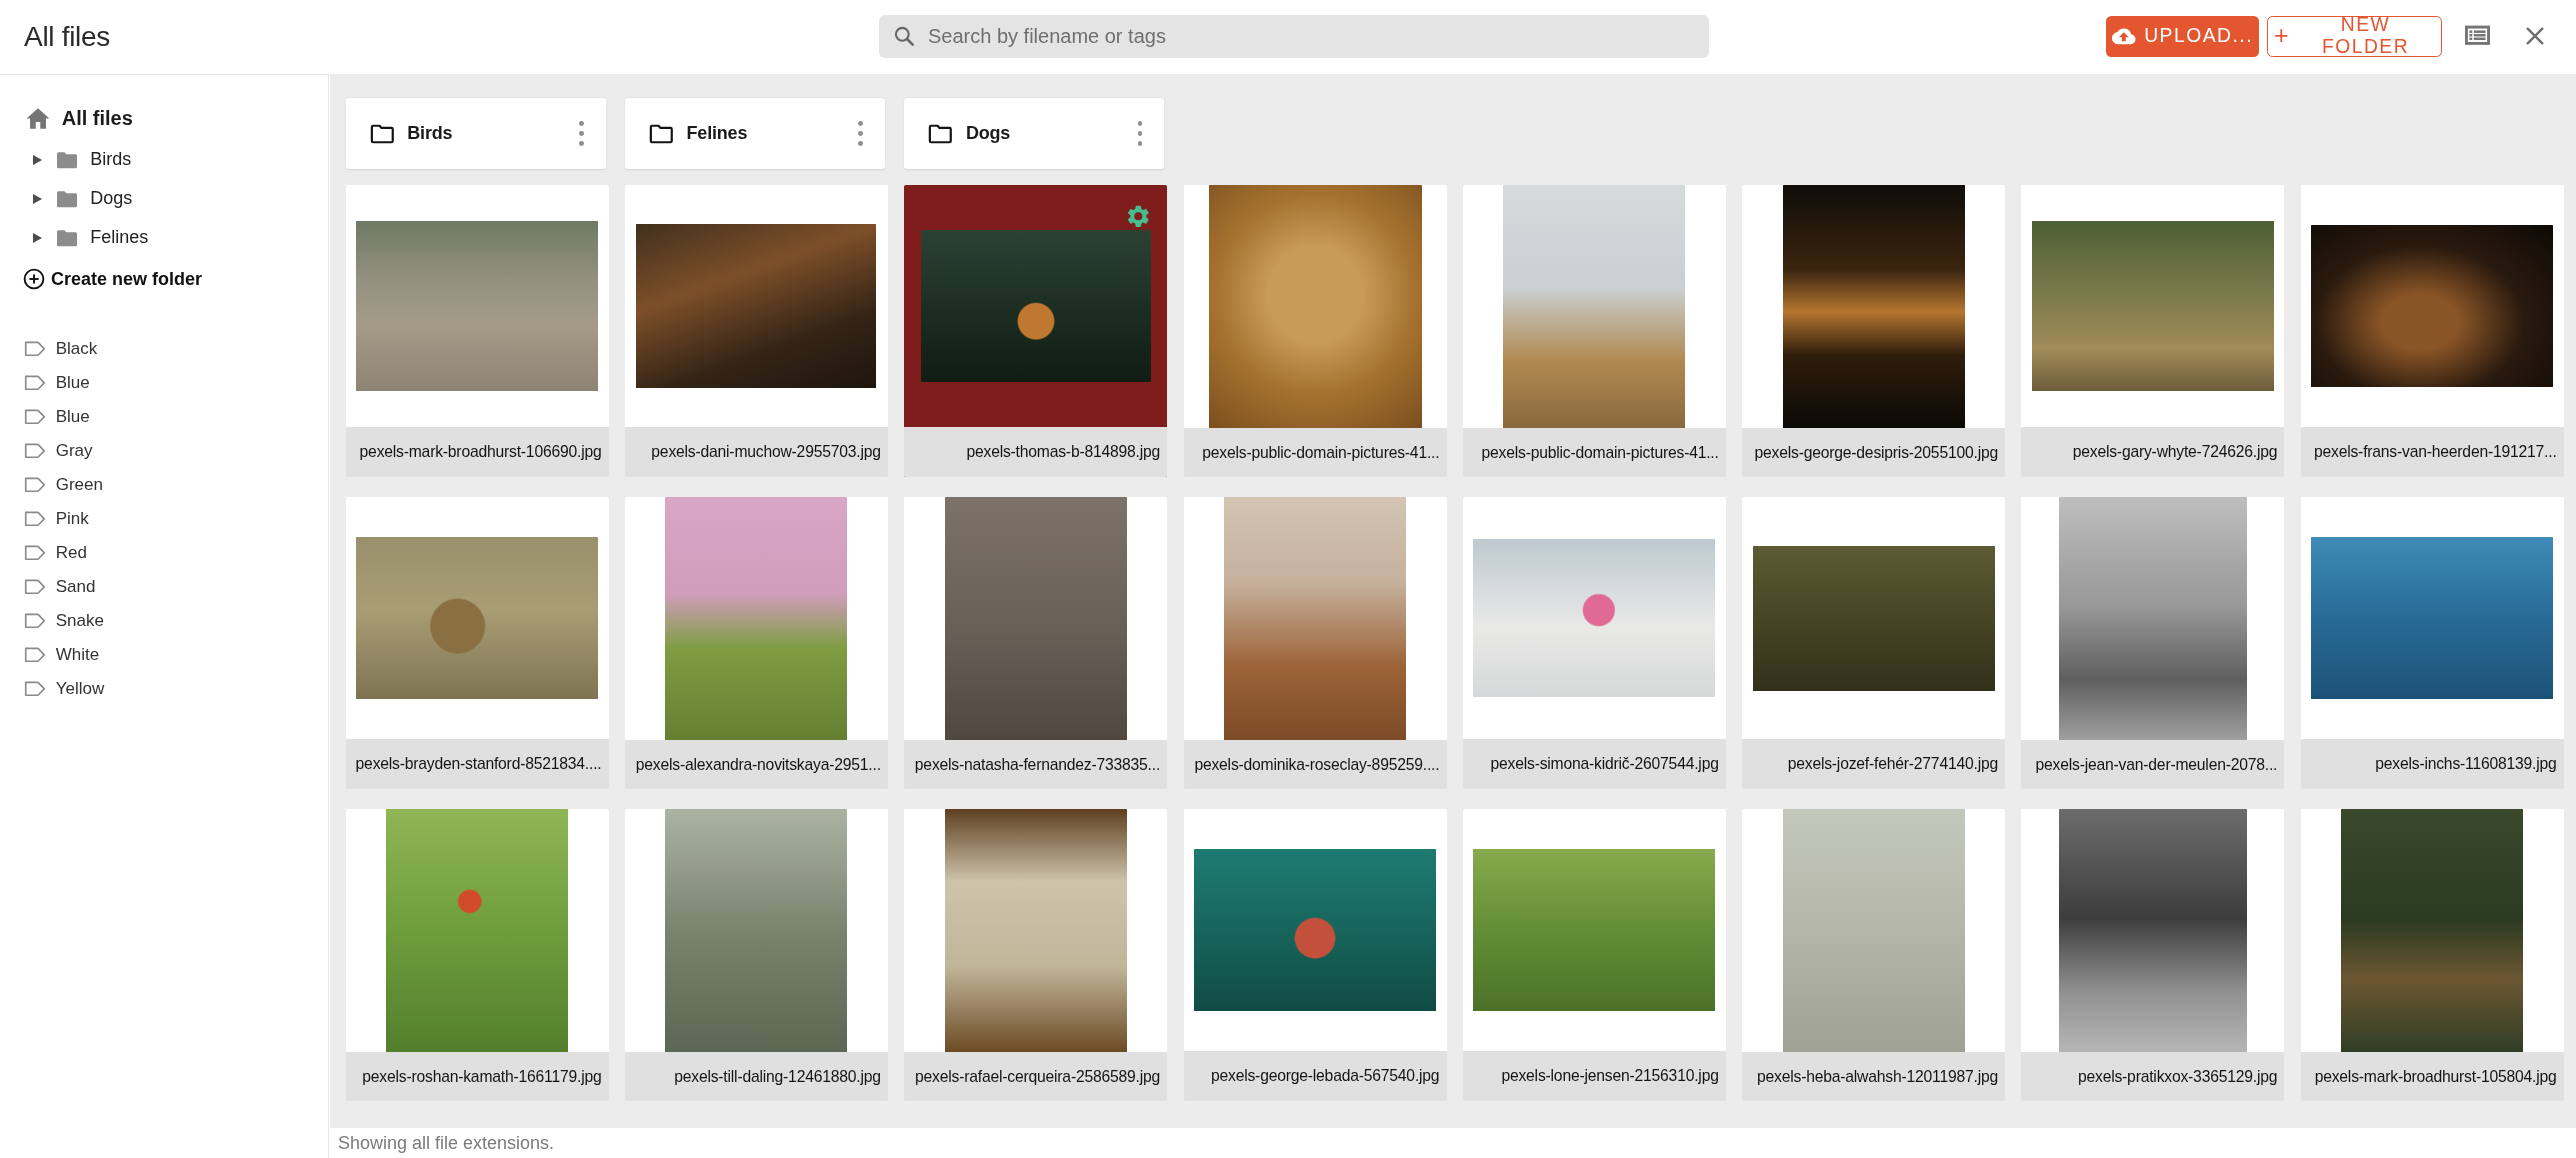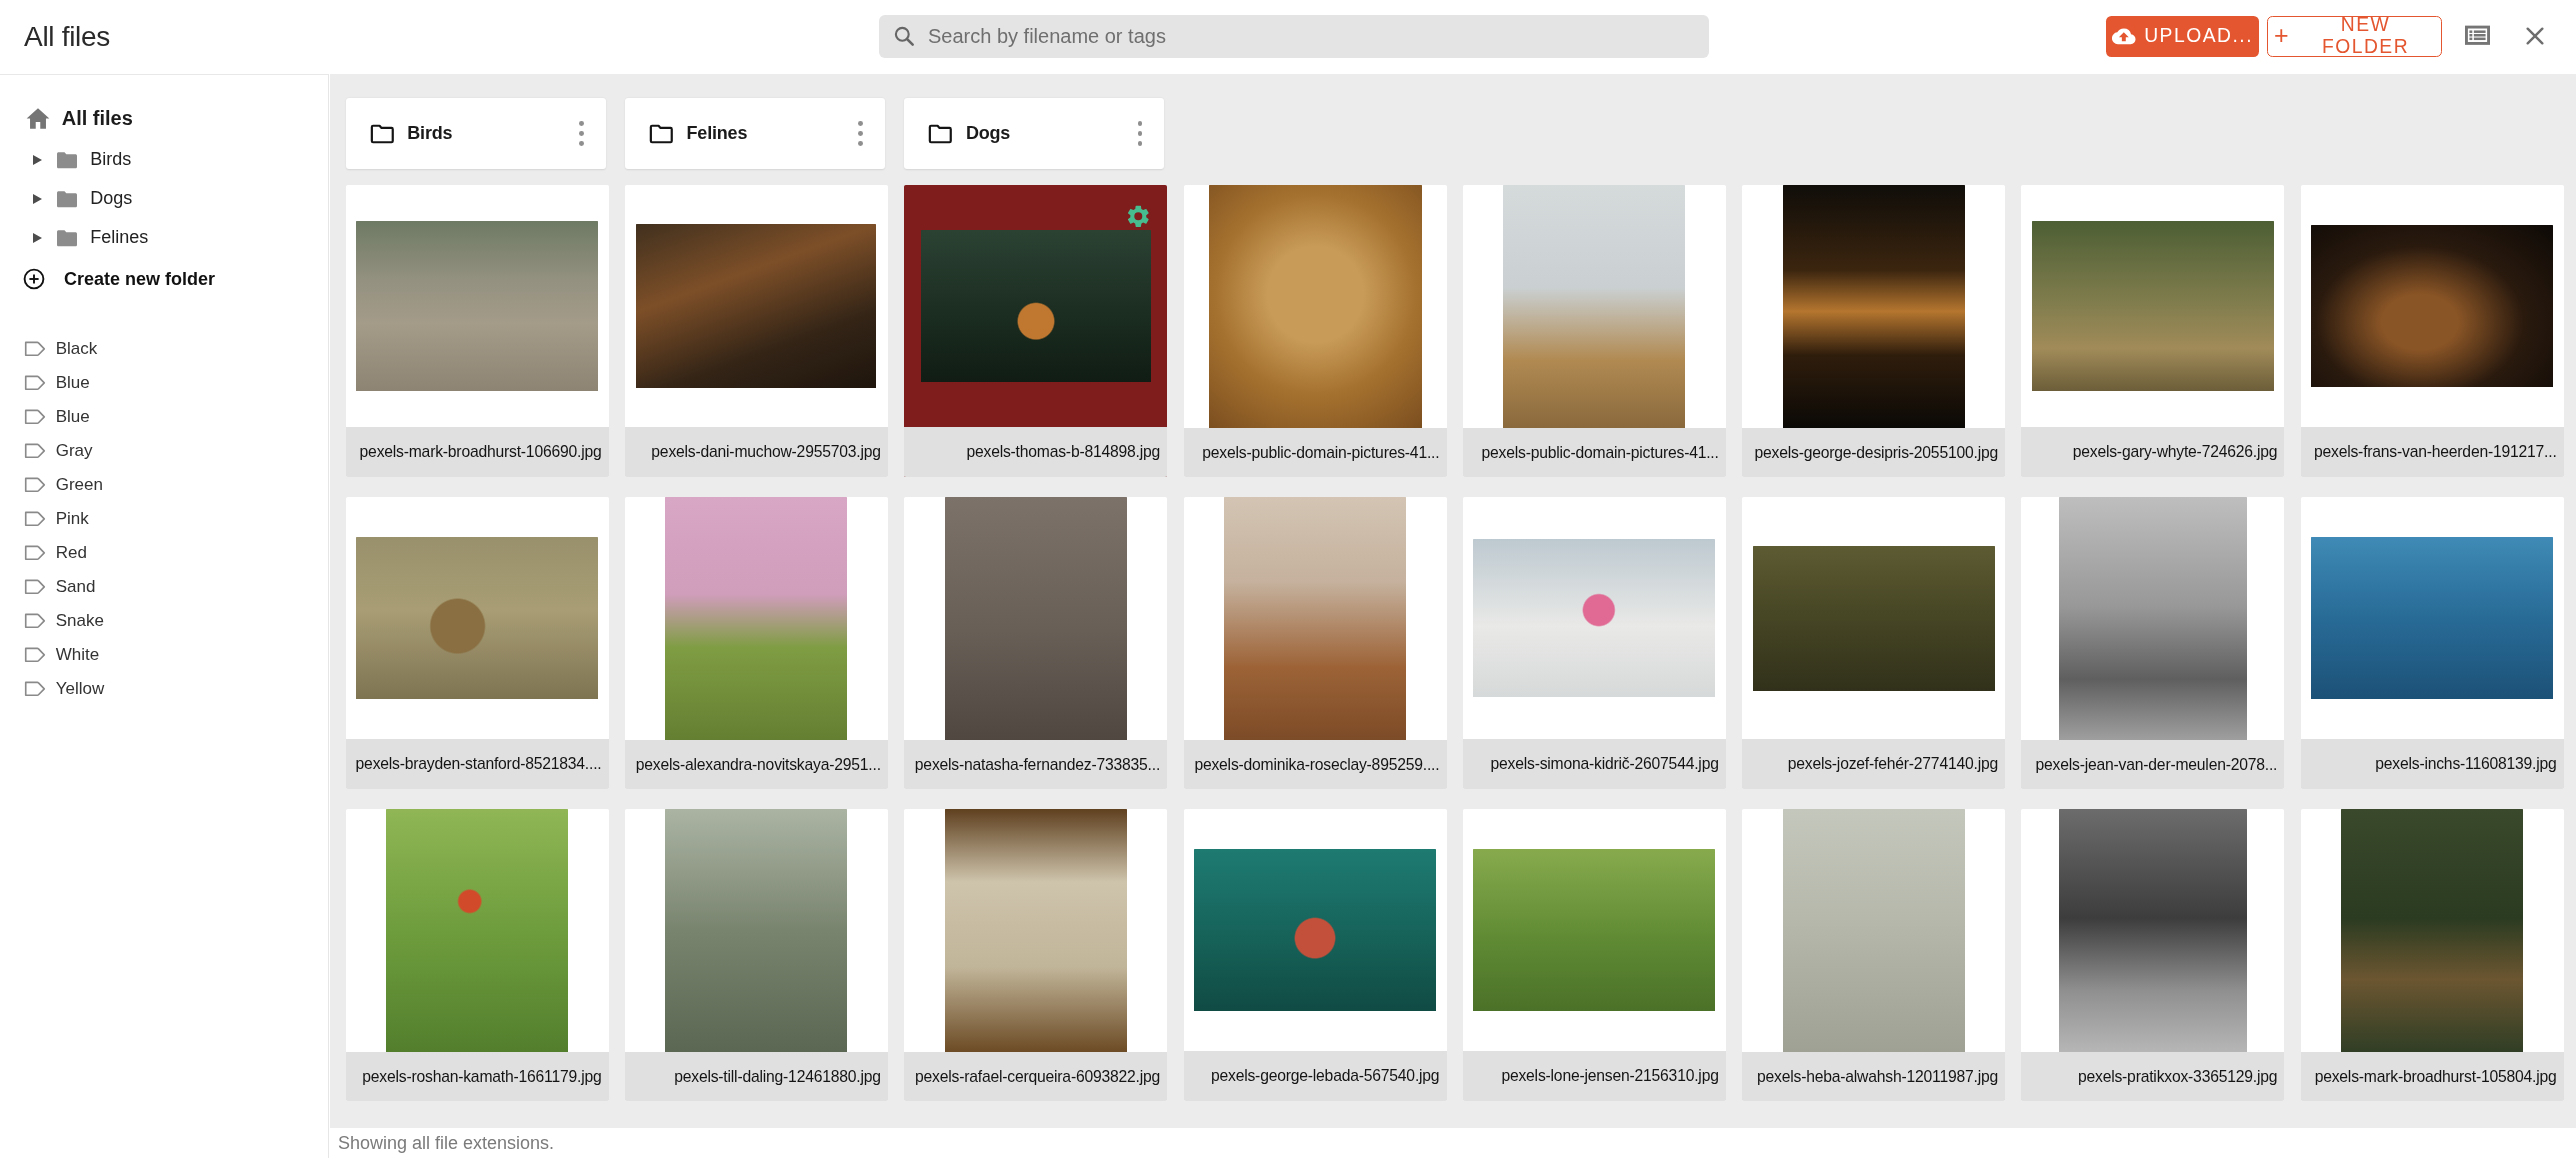--- a/index.html
+++ b/index.html
@@ -29,21 +29,21 @@
   
   .sidebar{position:absolute;left:0;top:74px;width:329px;bottom:0;background:#fff;
            border-top:1.2px solid #e8e8e8;border-right:1.2px solid #e6e6e6;box-sizing:border-box;}
   .sb-root{display:flex;align-items:center;gap:9.7px;margin:23px 0 0 24px;height:40px;cursor:pointer;}
   .sb-root .lbl{font-size:20px;font-weight:700;color:#1c1c1c;}
   .tree{list-style:none;margin:2.4px 0 0 0;padding:0;}
   .tree li{display:flex;align-items:center;height:39px;padding-left:33px;cursor:pointer;}
   .caret{width:0;height:0;border-left:9px solid #4d4d4d;border-top:5.4px solid transparent;
          border-bottom:5.4px solid transparent;margin-right:13.3px;}
   .tree .lbl{font-size:18px;color:#222;margin-left:11px;}
-  .create{display:flex;align-items:center;gap:18px;margin:2.4px 0 0 22px;height:39px;cursor:pointer;}
+  .create{display:flex;align-items:center;gap:5px;margin:2.4px 0 0 22px;height:39px;cursor:pointer;}
   .create .lbl{font-size:18px;font-weight:700;color:#111;}
   .tags{list-style:none;margin:33px 0 0 0;padding:0;}
   .tags li{display:flex;align-items:center;height:34px;padding-left:24px;cursor:pointer;}
   .tags .lbl{font-size:17px;color:#333;margin-left:9.7px;}
 
   
   .content{position:absolute;left:330px;top:74px;right:0;bottom:30px;background:#ececec;overflow:hidden;}
   .chips{position:absolute;left:15.7px;top:24px;display:flex;gap:19.3px;}
   .chip{width:260px;height:71px;background:#fff;border-radius:3px;display:flex;align-items:center;
         padding:0 17px 0 23px;box-sizing:border-box;box-shadow:0 0.6px 1.8px rgba(0,0,0,0.10);cursor:pointer;}
@@ -390,21 +390,21 @@
       <div class="thumb" style="width: 182px; height: 243px; background: linear-gradient(rgb(171, 180, 163) 0%, rgb(121, 132, 111) 50%, rgb(92, 103, 83) 100%);"></div>
 
     </div>
     <div class="fname">pexels-till-daling-12461880.jpg</div>
   </div>
         <div class="card">
     <div class="thumb-wrap">
       <div class="thumb" style="width: 182px; height: 243px; background: linear-gradient(rgb(95, 64, 31) 0%, rgb(206, 196, 172) 30%, rgb(193, 181, 153) 65%, rgb(108, 75, 37) 100%);"></div>
 
     </div>
-    <div class="fname">pexels-rafael-cerqueira-6093822.jpg</div>
+    <div class="fname">pexels-rafael-cerqueira-2586589.jpg</div>
   </div>
         <div class="card">
     <div class="thumb-wrap">
       <div class="thumb" style="width: 242px; height: 162px; background: radial-gradient(circle at 50% 55%, rgb(194, 80, 58) 0%, rgb(194, 80, 58) 13%, rgba(0, 0, 0, 0) 14%), linear-gradient(rgb(30, 123, 114) 0%, rgb(22, 98, 89) 55%, rgb(16, 75, 68) 100%);"></div>
 
     </div>
     <div class="fname">pexels-george-lebada-567540.jpg</div>
   </div>
         <div class="card">
     <div class="thumb-wrap">

